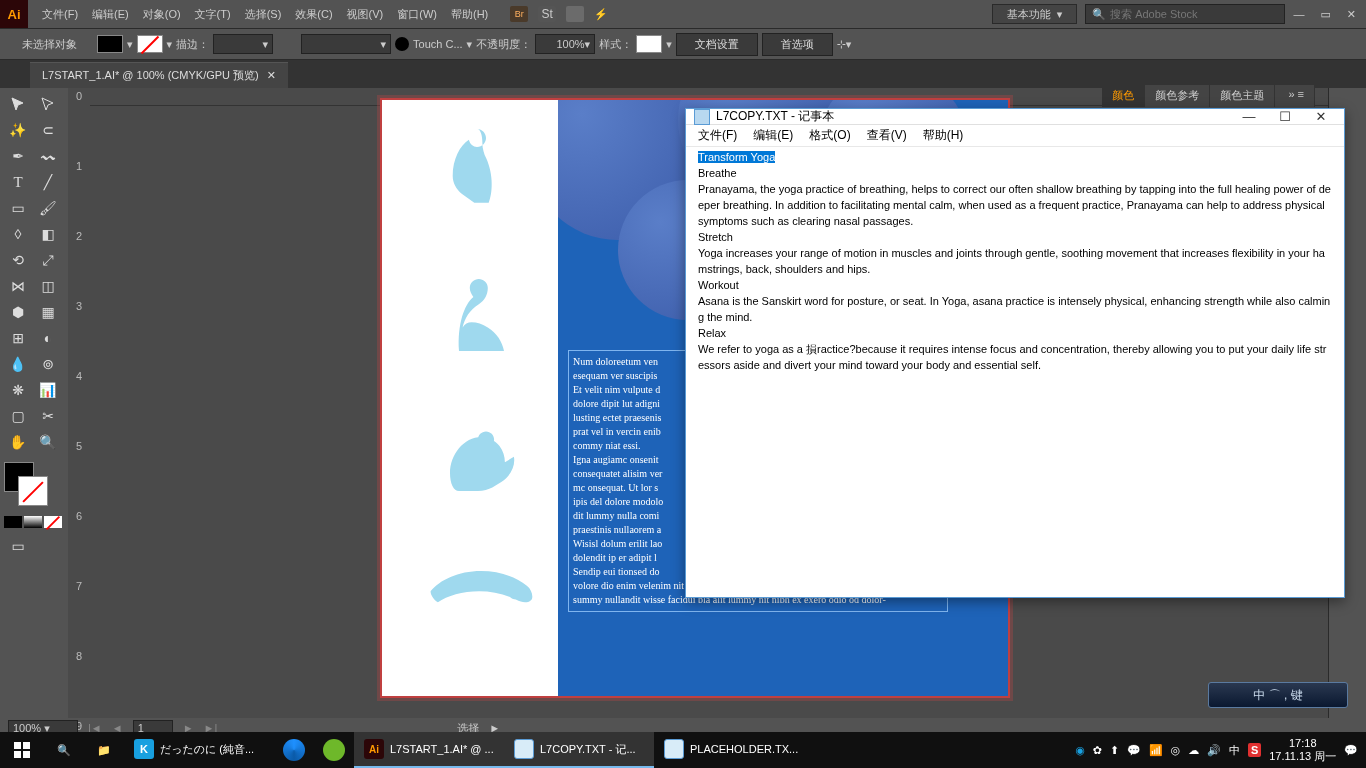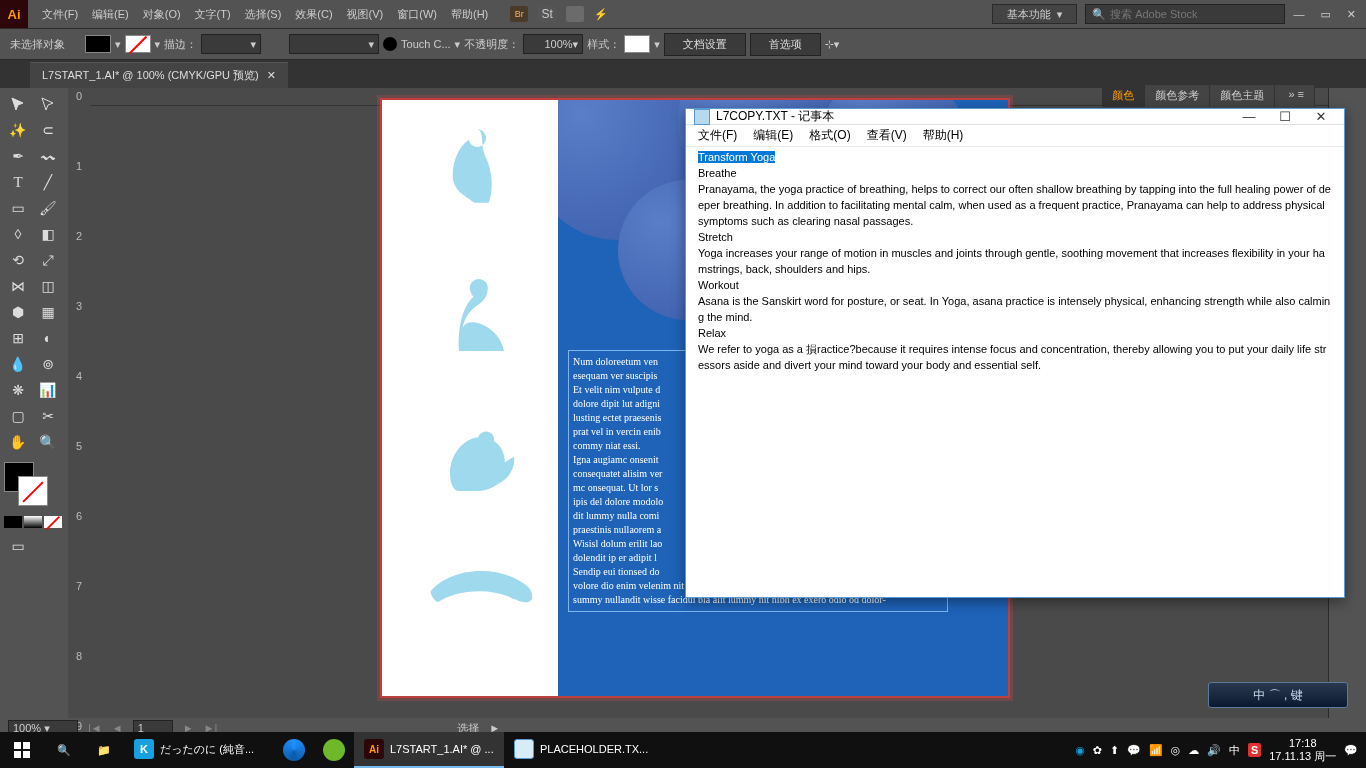--- a/index.html
+++ b/index.html
@@ -8,21 +8,21 @@
 .ai-logo{width:28px;height:28px;background:#2c0608;color:#ff9a00;display:flex;align-items:center;justify-content:center;font-weight:bold;font-size:13px}
 .menu{display:flex;gap:2px;margin-left:8px}
 .menu span{padding:4px 6px;cursor:default}
 .title-icons{display:flex;gap:10px;margin-left:16px;align-items:center}
 .title-icons .ic{width:18px;height:16px;background:#6b6b6b;border-radius:2px}
 .spacer{flex:1}
 .workspace-label{padding:0 14px;color:#ccc;background:#444;height:20px;display:flex;align-items:center;border:1px solid #2a2a2a}
 .search-stock{width:200px;height:20px;background:#3a3a3a;border:1px solid #222;margin:0 8px;color:#777;padding:0 6px;display:flex;align-items:center}
 .win-ctrl{display:flex;gap:16px;margin-right:10px;color:#ccc;font-size:12px}
 
-.controlbar{height:32px;background:#535353;border-top:1px solid #2a2a2a;border-bottom:1px solid #2a2a2a;display:flex;align-items:center;color:#ccc;padding:0 10px;gap:4px}
+.controlbar{height:32px;background:#535353;border-top:1px solid #2a2a2a;border-bottom:1px solid #2a2a2a;display:flex;align-items:center;color:#ccc;padding:0 22px;gap:4px}
 .swatch{width:26px;height:18px;border:1px solid #888;display:inline-block}
 .swatch.black{background:#000}
 .swatch.none{background:#fff;position:relative}
 .swatch.none::after{content:"";position:absolute;left:0;right:0;top:50%;border-top:2px solid red;transform:rotate(-45deg)}
 .dd{width:60px;height:20px;background:#3a3a3a;border:1px solid #222;display:flex;align-items:center;justify-content:flex-end;padding:0 4px}
 .opt-btn{padding:3px 18px;background:#3a3a3a;border:1px solid #222;color:#ddd}
 
 .tabbar{height:28px;background:#333;display:flex;align-items:flex-end;padding-left:30px}
 .doctab{padding:5px 12px;background:#444;color:#ddd;font-size:11px;display:flex;align-items:center;gap:8px;border-top:1px solid #555}
 
@@ -321,20 +321,24 @@
   <div class="tb-btn">
       <div style="width:22px;height:22px;border-radius:50%;background:conic-gradient(#1e90ff,#0a5aa8,#1e90ff)"></div>
     </div>
   <div class="tb-btn">
       <div style="width:22px;height:22px;border-radius:50%;background:#6eb82a"></div>
     </div>
   <div class="tb-run active">
       <div class="ic" style="background:#2c0608;color:#ff9a00;display:flex;align-items:center;justify-content:center;font-weight:bold;font-size:10px">Ai</div>
       <span>L7START_1.AI* @ ...</span>
     </div>
+  <div class="tb-run active">
+      <div class="ic" style="background:#d8ecf8;border:1px solid #5a9bd5"></div>
+      <span>L7COPY.TXT - 记...</span>
+    </div>
   <div class="tb-run">
       <div class="ic" style="background:#d8ecf8;border:1px solid #5a9bd5"></div>
       <span>PLACEHOLDER.TX...</span>
     </div>
   <div class="tray">
     <span style="color:#18a0e0">◉</span>
     <span>✿</span>
     <span>⬆</span>
     <span style="color:#4caf50">💬</span>
     <span>📶</span>

